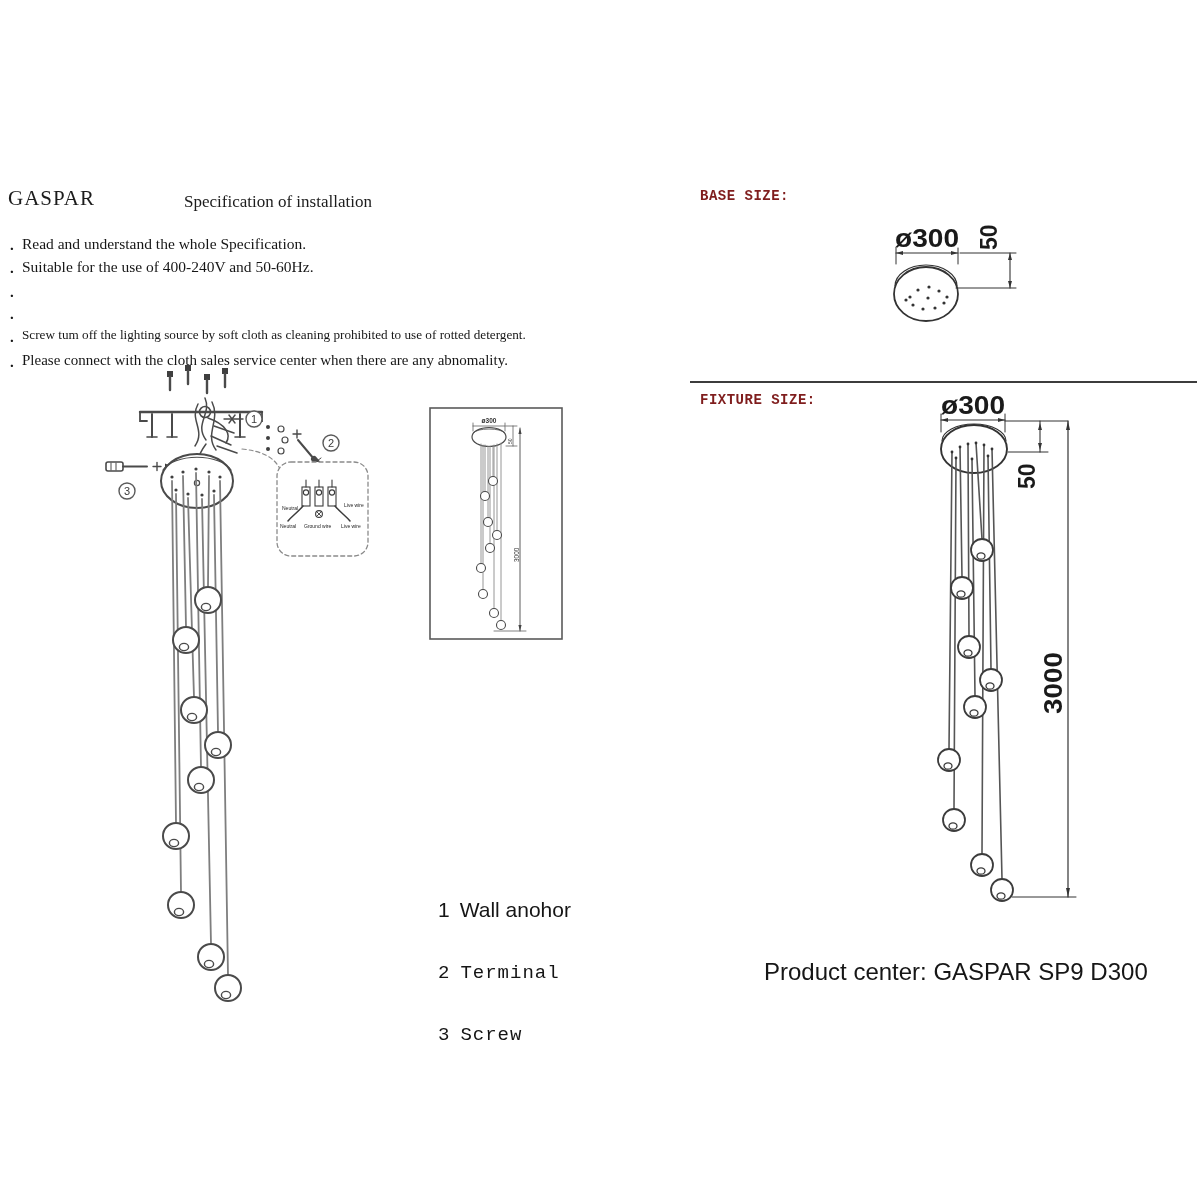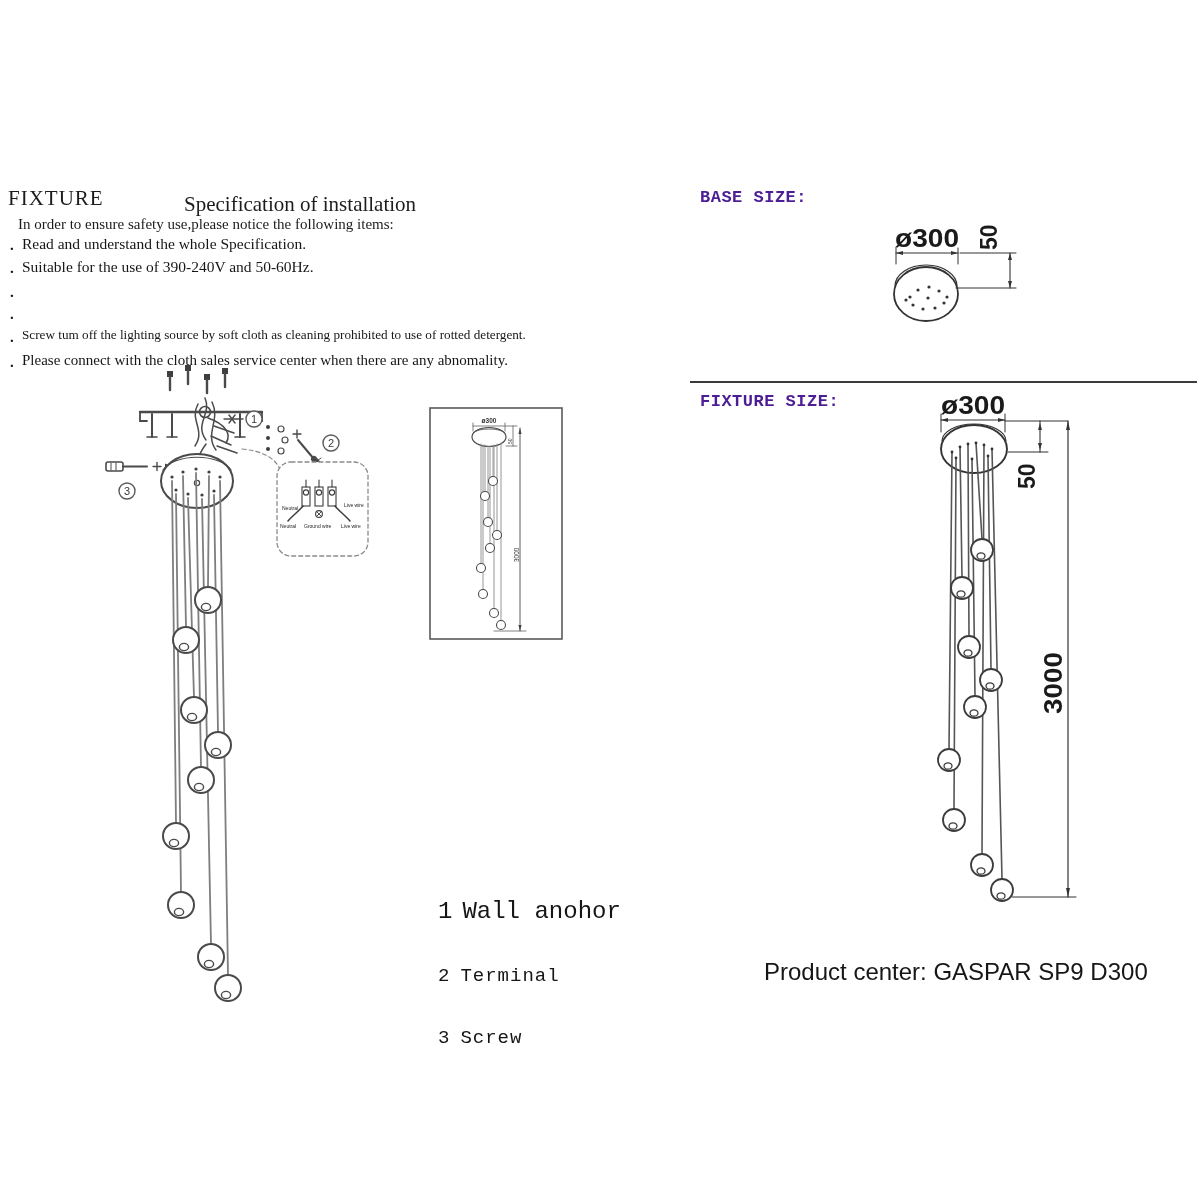--- a/index.html
+++ b/index.html
@@ -2,66 +2,65 @@
 <html><head>
 <meta charset="utf-8">
 <style>
   * { margin:0; padding:0; box-sizing:border-box; }
   html,body { width:1200px; height:1200px; background:#ffffff; font-family:"Liberation Serif", serif; }
   #page { position:relative; width:1200px; height:1200px; background:#fff; overflow:hidden; color:#222; }
 
   .abs { position:absolute; }
 
   .lang-heading { left:8px; top:186px; font-size:21px; letter-spacing:1px; color:#1c1c1c; }
-  .spec-title   { left:184px; top:192px; font-size:21px; color:#1c1c1c; }
+  .spec-title   { left:184px; top:192px; font-size:17px; color:#1c1c1c; }
 
   .intro { left:18px; top:216px; font-size:15px; color:#1c1c1c; }
 
   .bullets { left:10px; top:236px; width:570px; }
   .bullet-row { display:flex; align-items:flex-start; margin-bottom:7px; font-size:15.5px; color:#161616; line-height:1.05; }
   .bullet-row .marker { width:12px; font-weight:bold; font-size:15px; transform:translateY(2px); }
   .bullet-row:nth-child(5) { font-size:13.2px; margin-top:2px; margin-bottom:9px; }
   .bullet-row:nth-child(6) { font-size:15px; }
 
   .legend { left:438px; top:898px; }
   .legend-row { font-size:20px; color:#151515; margin-bottom:6px; white-space:nowrap; }
-  .legend-row:nth-child(1) { font-family:Liberation Mono, monospace; font-size:24px; }
+  .legend-row:nth-child(1) { font-family:Liberation Sans, sans-serif; font-size:21px; }
   .legend-row:nth-child(2), .legend-row:nth-child(3) { font-family:"Liberation Mono", monospace; font-size:19px; letter-spacing:1px;margin-top:40px; }
   .legend-row .num { margin-right:10px; }
 
-  .section-heading { font-family:"Liberation Mono", monospace; font-weight:700; font-size:17px; color:#4c1d95; letter-spacing:0.5px; white-space:nowrap; }
+  .section-heading { font-family:"Liberation Mono", monospace; font-weight:700; font-size:14px; color:#7f1d1d; letter-spacing:0.5px; white-space:nowrap; }
   .base-heading { left:700px; top:188px; }
   .fixture-heading { left:700px; top:392px; }
 
   .divider { left:690px; top:381px; width:507px; height:2px; background:#3c3c3c; }
 
   .product-coding { left:764px; top:958px; font-family:"Liberation Sans", sans-serif; font-size:24px; color:#161616; white-space:nowrap; }
 
   svg { position:absolute; overflow:visible; }
   svg text { font-family:"Liberation Sans", sans-serif; }
   .cad-dim { font-weight:700; fill:#1a1a1a; }
   .tiny-label { font-size:5px; fill:#222; }
 </style>
 </head>
 <body>
 
 <div id="page">
 
-  <div class="abs lang-heading">FIXTURE</div>
+  <div class="abs lang-heading">GASPAR</div>
   <div class="abs spec-title">Specification of installation</div>
-  <div class="abs intro">In order to ensure safety use,please notice the following items:</div>
 
   <div class="abs bullets">
     <div class="bullet-row">
       <span class="marker">.</span>
       <span>Read and understand the whole Specification.</span>
     </div>
     <div class="bullet-row">
       <span class="marker">.</span>
-      <span>Suitable for the use of 390-240V and 50-60Hz.</span>
+      <span>Suitable for the use of 400-240V and 50-60Hz.</span>
     </div>
     <div class="bullet-row">
       <span class="marker">.</span>
     </div>
     <div class="bullet-row">
       <span class="marker">.</span>
     </div>
     <div class="bullet-row">
       <span class="marker">.</span>
       <span>Screw tum off the lighting source by soft cloth as cleaning prohibited to use of rotted detergent.</span>

